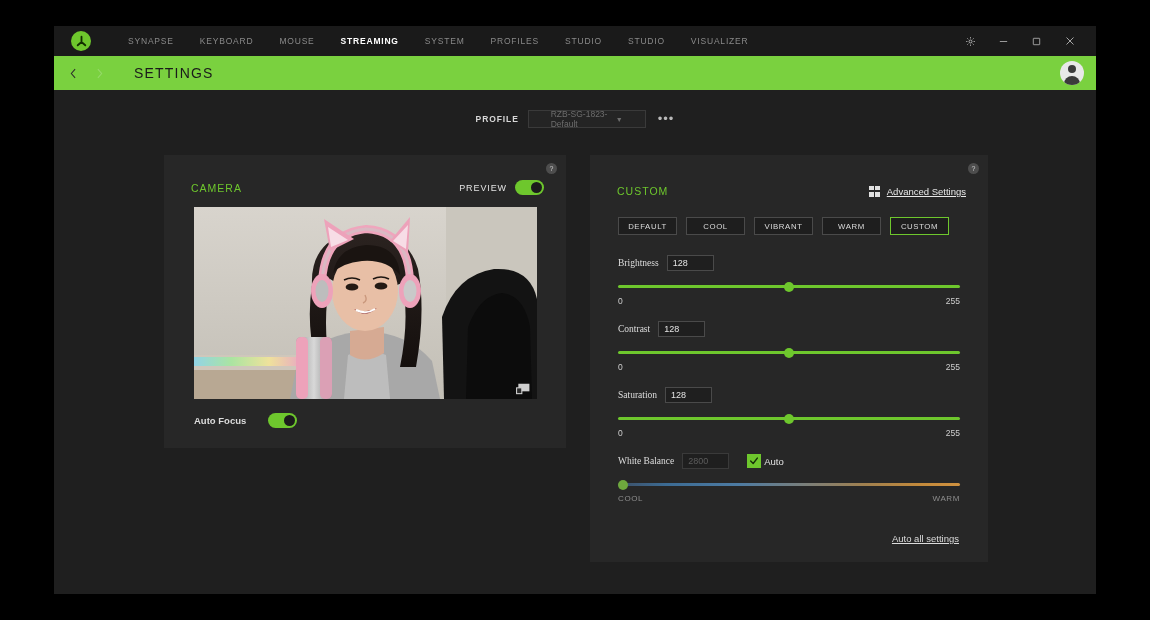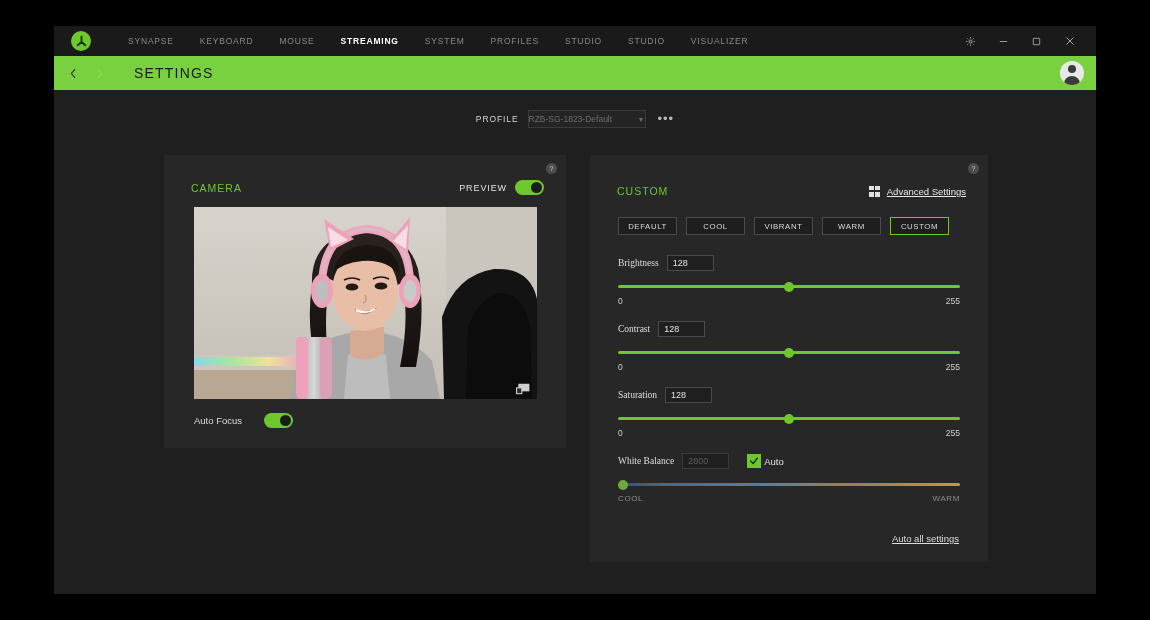--- a/index.html
+++ b/index.html
@@ -104,28 +104,28 @@
     overflow: hidden;
   }
 
   
   #profile-row {
     display: flex; align-items: center; justify-content: center;
     gap: 9px;
     padding-top: 20px;
   }
   #profile-label {
-    color: #d7d7d7; font-size: 8.5px; letter-spacing: .9px; font-weight: normal;
+    color: #d7d7d7; font-size: 8.5px; letter-spacing: .9px; font-weight: bold;
   }
   #profile-select {
     width: 118px; height: 18px;
     border: 1px solid #3a3a3a;
     background: #242424;
     display: flex; align-items: center;
-    padding: 0 0;
+    padding: 0 22px;
     cursor: pointer;
   }
   #profile-value {
     color: #6d6d6d; font-size: 8.5px; flex: 1 1 auto;
   }
   #profile-caret { color: #6d6d6d; font-size: 7px; }
   #profile-more {
     color: #b9b9b9; font-size: 13px; letter-spacing: 1px;
     cursor: pointer; line-height: 10px;
     margin-left: 3px;
@@ -190,21 +190,21 @@
   }
   #preview-scene { position: absolute; inset: 0; }
 
   #pip-icon {
     position: absolute; right: 7px; bottom: 6px;
     width: 14px; height: 12px; cursor: pointer;
   }
 
   #autofocus-row {
     position: absolute; left: 30px; top: 258px;
-    display: flex; align-items: center; gap: 22px;
+    display: flex; align-items: center; gap: 22px; font-weight: bold;
   }
   #autofocus-label { color: #dcdcdc; font-size: 9.5px; }
 
   
   #image-head {
     position: absolute; left: 27px; top: 30px; right: 22px;
     display: flex; align-items: center;
   }
   #adv-group {
     margin-left: auto; display: flex; align-items: center; gap: 7px;

